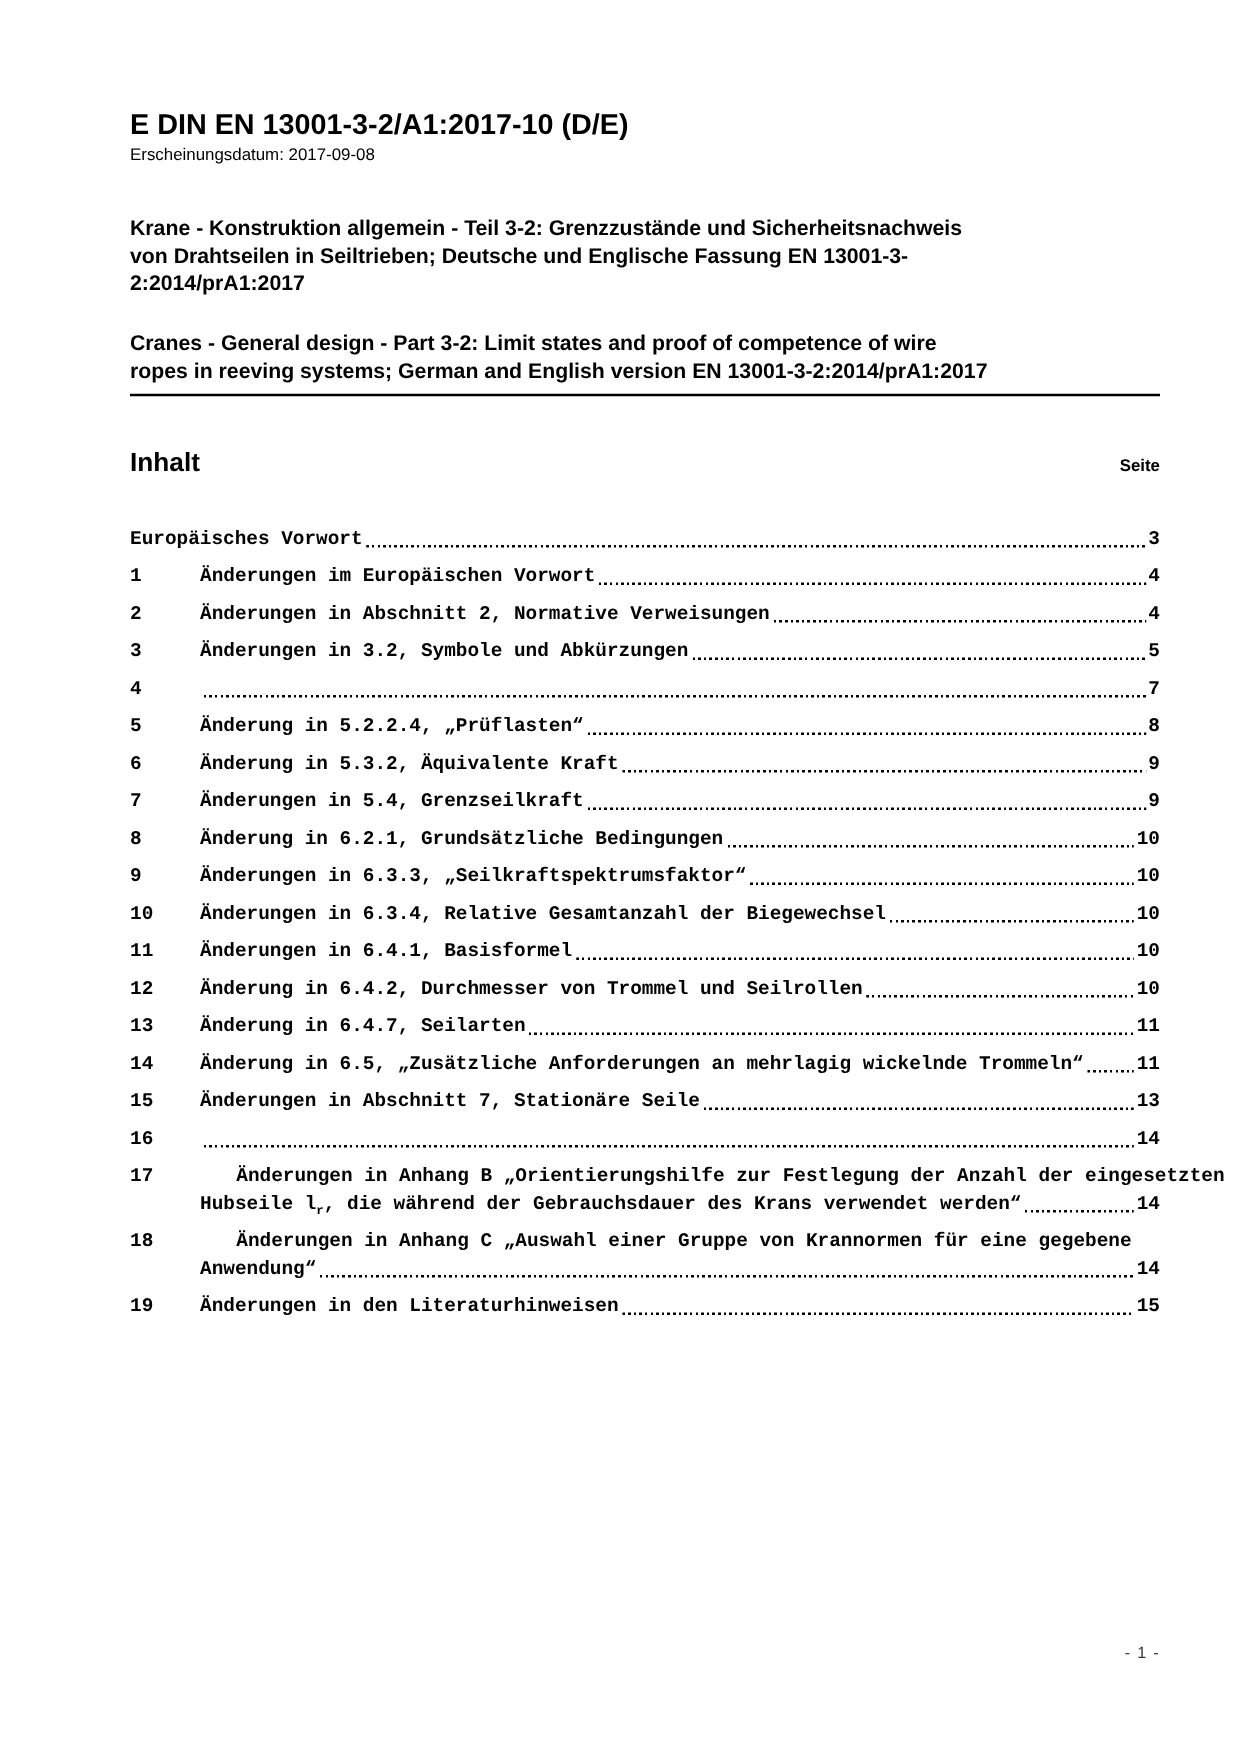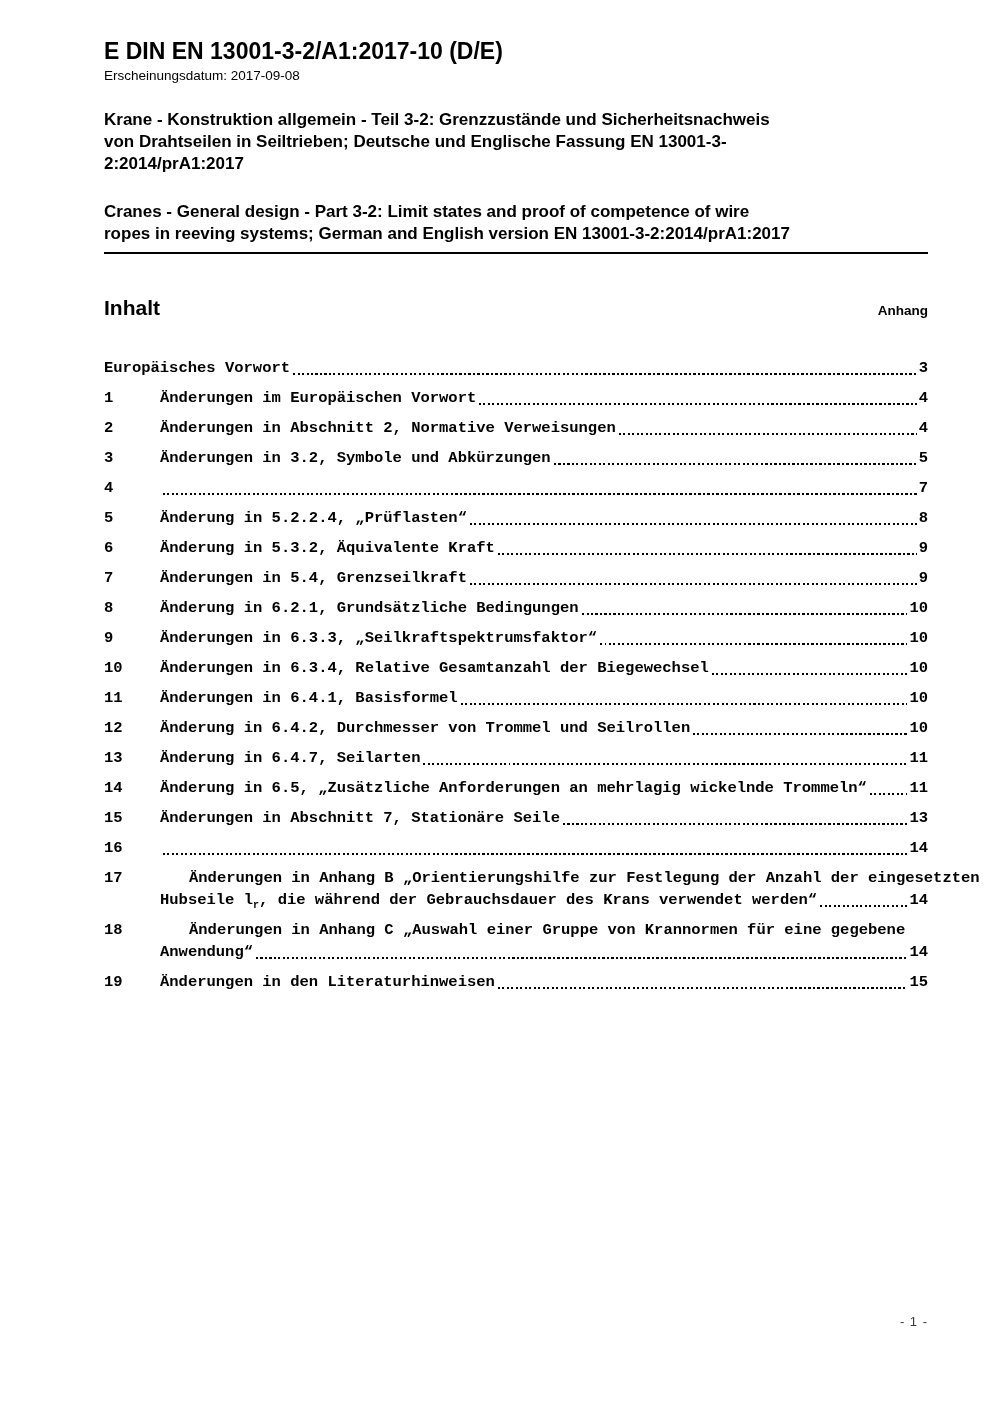--- a/index.html
+++ b/index.html
@@ -8,28 +8,28 @@
     width:992px; height:1403px;
     position:relative;
     font-family:"Liberation Sans", sans-serif;
     color:#000;
     overflow:hidden;
   }
   .content {
     position:absolute; left:104px; top:0; width:824px;
   }
   .doc-number {
-    margin-top:38px;
+    margin-top:86px;
     font-size:23px; font-weight:bold; line-height:26px;
   }
   .pub-date {
     font-size:13.5px; line-height:17px; margin-top:3px;
   }
   .title-de {
-    margin-top:25px;
+    margin-top:40px;
     font-size:17px; font-weight:bold; line-height:22px;
   }
   .title-en {
     margin-top:26px;
     font-size:17px; font-weight:bold; line-height:22px;
     padding-bottom:7px;
     border-bottom:2px solid #000;
   }
   .toc-heading-row {
     margin-top:42px;
@@ -79,21 +79,21 @@
     <div>2:2014/prA1:2017</div>
   </div>
 
   <div class="title-en">
     <div>Cranes - General design - Part 3-2: Limit states and proof of competence of wire</div>
     <div>ropes in reeving systems; German and English version EN 13001-3-2:2014/prA1:2017</div>
   </div>
 
   <div class="toc-heading-row">
     <span class="toc-heading">Inhalt</span>
-    <span class="toc-page-label">Anhang</span>
+    <span class="toc-page-label">Seite</span>
   </div>
 
   <div class="toc-list">
 
     <div class="toc-row">
       <span class="toc-line">
         <span class="toc-title">Europäisches Vorwort</span>
         <span class="leader"></span>
         <span class="toc-page">3</span>
       </span>

